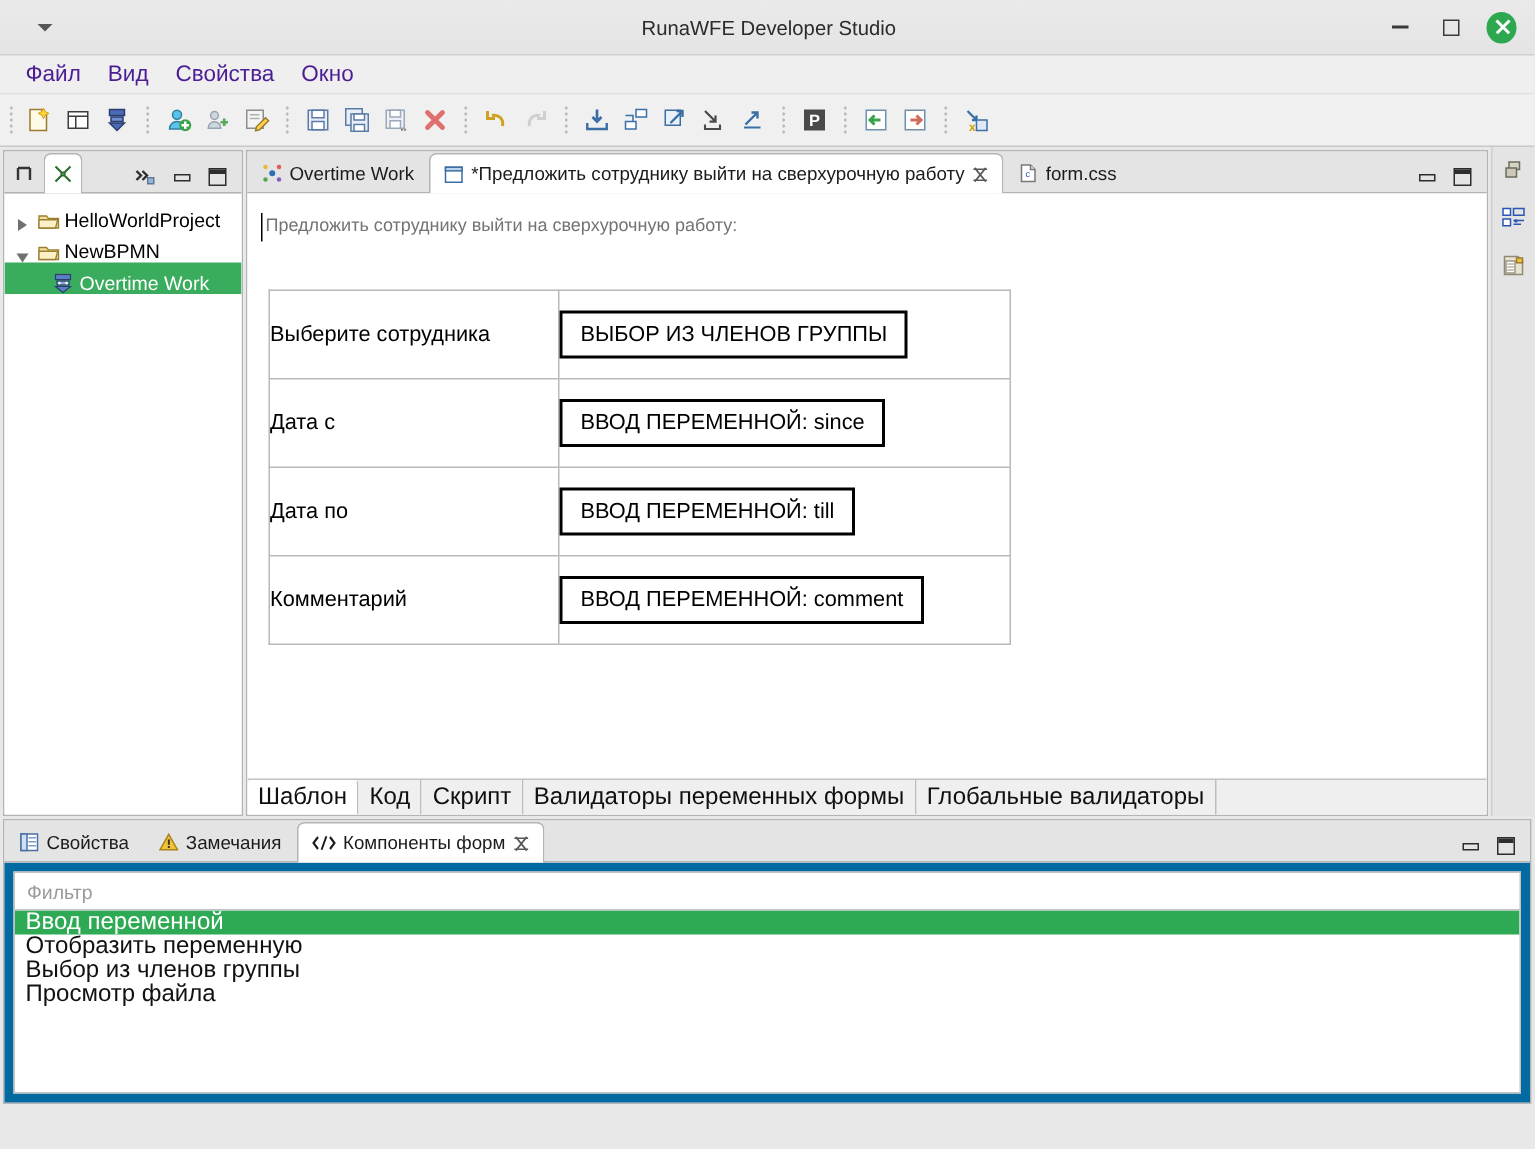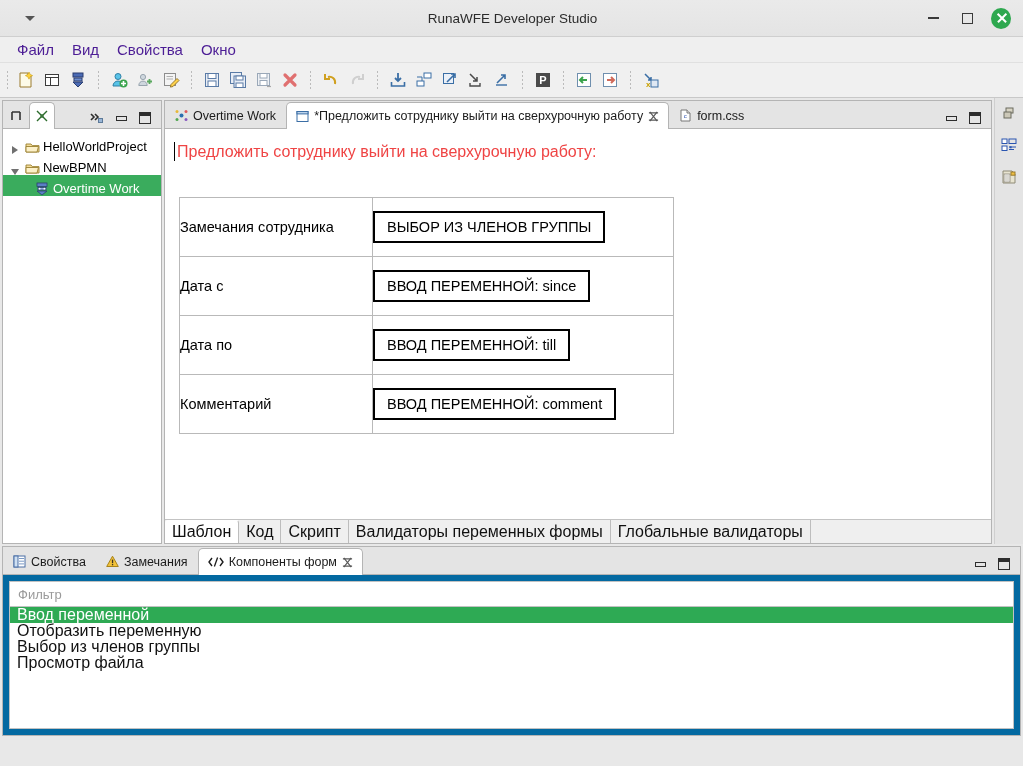--- a/index.html
+++ b/index.html
@@ -219,22 +219,22 @@
     min-height: 0;
     display: flex; flex-direction: column;
   }
   .form-canvas {
     flex: 1;
     padding: 14px 0 0 10px;
     overflow: hidden;
     background: #fff;
   }
   .form-title {
-    font-size: 16px;
-    color: #ef4444;
+    font-size: 12px;
+    color: #737373;
     margin: 0 0 36px 2px;
     position: relative;
   }
   .form-title::before {
     content: ""; position: absolute; left: -3px; top: -1px;
     width: 1px; height: 19px; background: #000;
   }
   table.formtbl {
     border-collapse: collapse;
     border: 1px solid #b9b9b9;
@@ -659,21 +659,21 @@
           </div>
         </div>
 
         <div class="editor-body">
           <div class="form-canvas">
             <div class="form-title">Предложить сотруднику выйти на сверхурочную работу:</div>
 
             <table class="formtbl">
               <tbody>
                   <tr>
-                <td class="labelcell">Замечания сотрудника</td>
+                <td class="labelcell">Выберите сотрудника</td>
                 <td class="ctrlcell">
                   <span class="widget">ВЫБОР ИЗ ЧЛЕНОВ ГРУППЫ</span>
                 </td>
               </tr>
               <tr>
                 <td class="labelcell">Дата с</td>
                 <td class="ctrlcell">
                   <span class="widget">ВВОД ПЕРЕМЕННОЙ: since</span>
                 </td>
               </tr>

